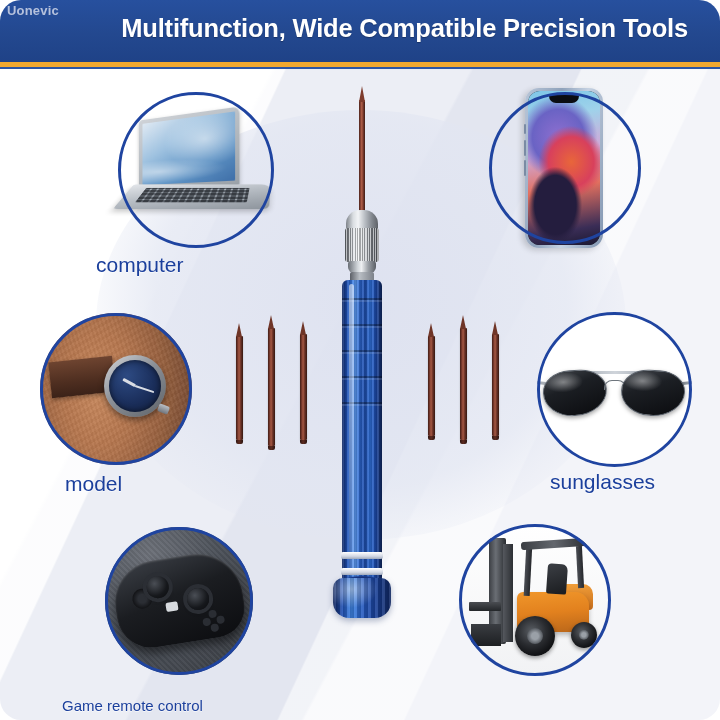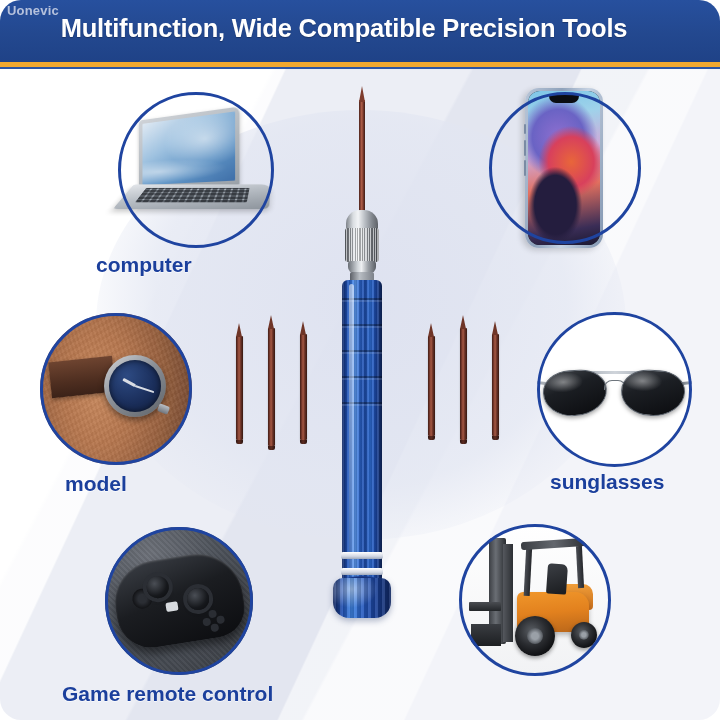--- a/index.html
+++ b/index.html
@@ -45,21 +45,21 @@
     background:#2b55a4;
   }
   .brand-mark{
     position:absolute; left:7px; top:3px;
     font-size:13px; font-weight:bold; letter-spacing:.2px;
     color:#cfd6e8; opacity:.85; z-index:45;
     font-family:"Liberation Sans", sans-serif;
   }
   .banner-title{
     position:absolute; left:0; top:14px; width:688px;
-    text-align:center;
+    text-align:right;
     color:#ffffff;
     font-size:25.5px;
     font-weight:bold;
     letter-spacing:-.2px;
     font-family:"Liberation Sans", sans-serif;
     text-shadow:0 1px 1px rgba(0,0,0,.28);
     white-space:nowrap;
     z-index:45;
   }
 
@@ -88,42 +88,42 @@
     position:absolute; inset:0;
     border-radius:50%;
     overflow:hidden;
     z-index:2;
   }
   .inset.open .art{ overflow:visible; background:transparent; }
 
   .caption{
     position:absolute;
     color:#1b3f9c;
-    font-weight:bold;
+    font-weight:normal;
     font-family:"Liberation Sans", sans-serif;
     white-space:nowrap;
     z-index:30;
     text-shadow:0 1px 0 rgba(255,255,255,.65);
   }
 
   
   #inset-computer{ left:118px; top:92px; width:156px; height:156px; }
   #cap-computer{ left:96px; top:253px; font-size:21px; }
 
   #inset-phone{ left:489px; top:92px; width:152px; height:152px; }
   #cap-phone{ left:498px; top:254px; font-size:21px; }
 
   #inset-watch{ left:40px; top:313px; width:152px; height:152px; }
   #cap-watch{ left:65px; top:472px; font-size:21px; }
 
   #inset-sunglasses{ left:537px; top:312px; width:155px; height:155px; }
   #cap-sunglasses{ left:550px; top:470px; font-size:21px; }
 
   #inset-controller{ left:105px; top:527px; width:148px; height:148px; }
-  #cap-controller{ left:62px; top:682px; font-size:21px;text-align:right; }
+  #cap-controller{ left:62px; top:697px; font-size:15px;text-align:right; }
 
   #inset-forklift{ left:459px; top:524px; width:152px; height:152px; }
   #cap-forklift{ left:470px; top:682px; font-size:19px; }
 
   
   .laptop{ position:absolute; left:6px; top:22px; width:146px; height:104px; }
   .lap-lid{
     position:absolute; left:10px; top:0; width:104px; height:74px;
     background:linear-gradient(160deg,#cfd3d8,#9aa1a8);
     border-radius:4px 6px 2px 2px;

